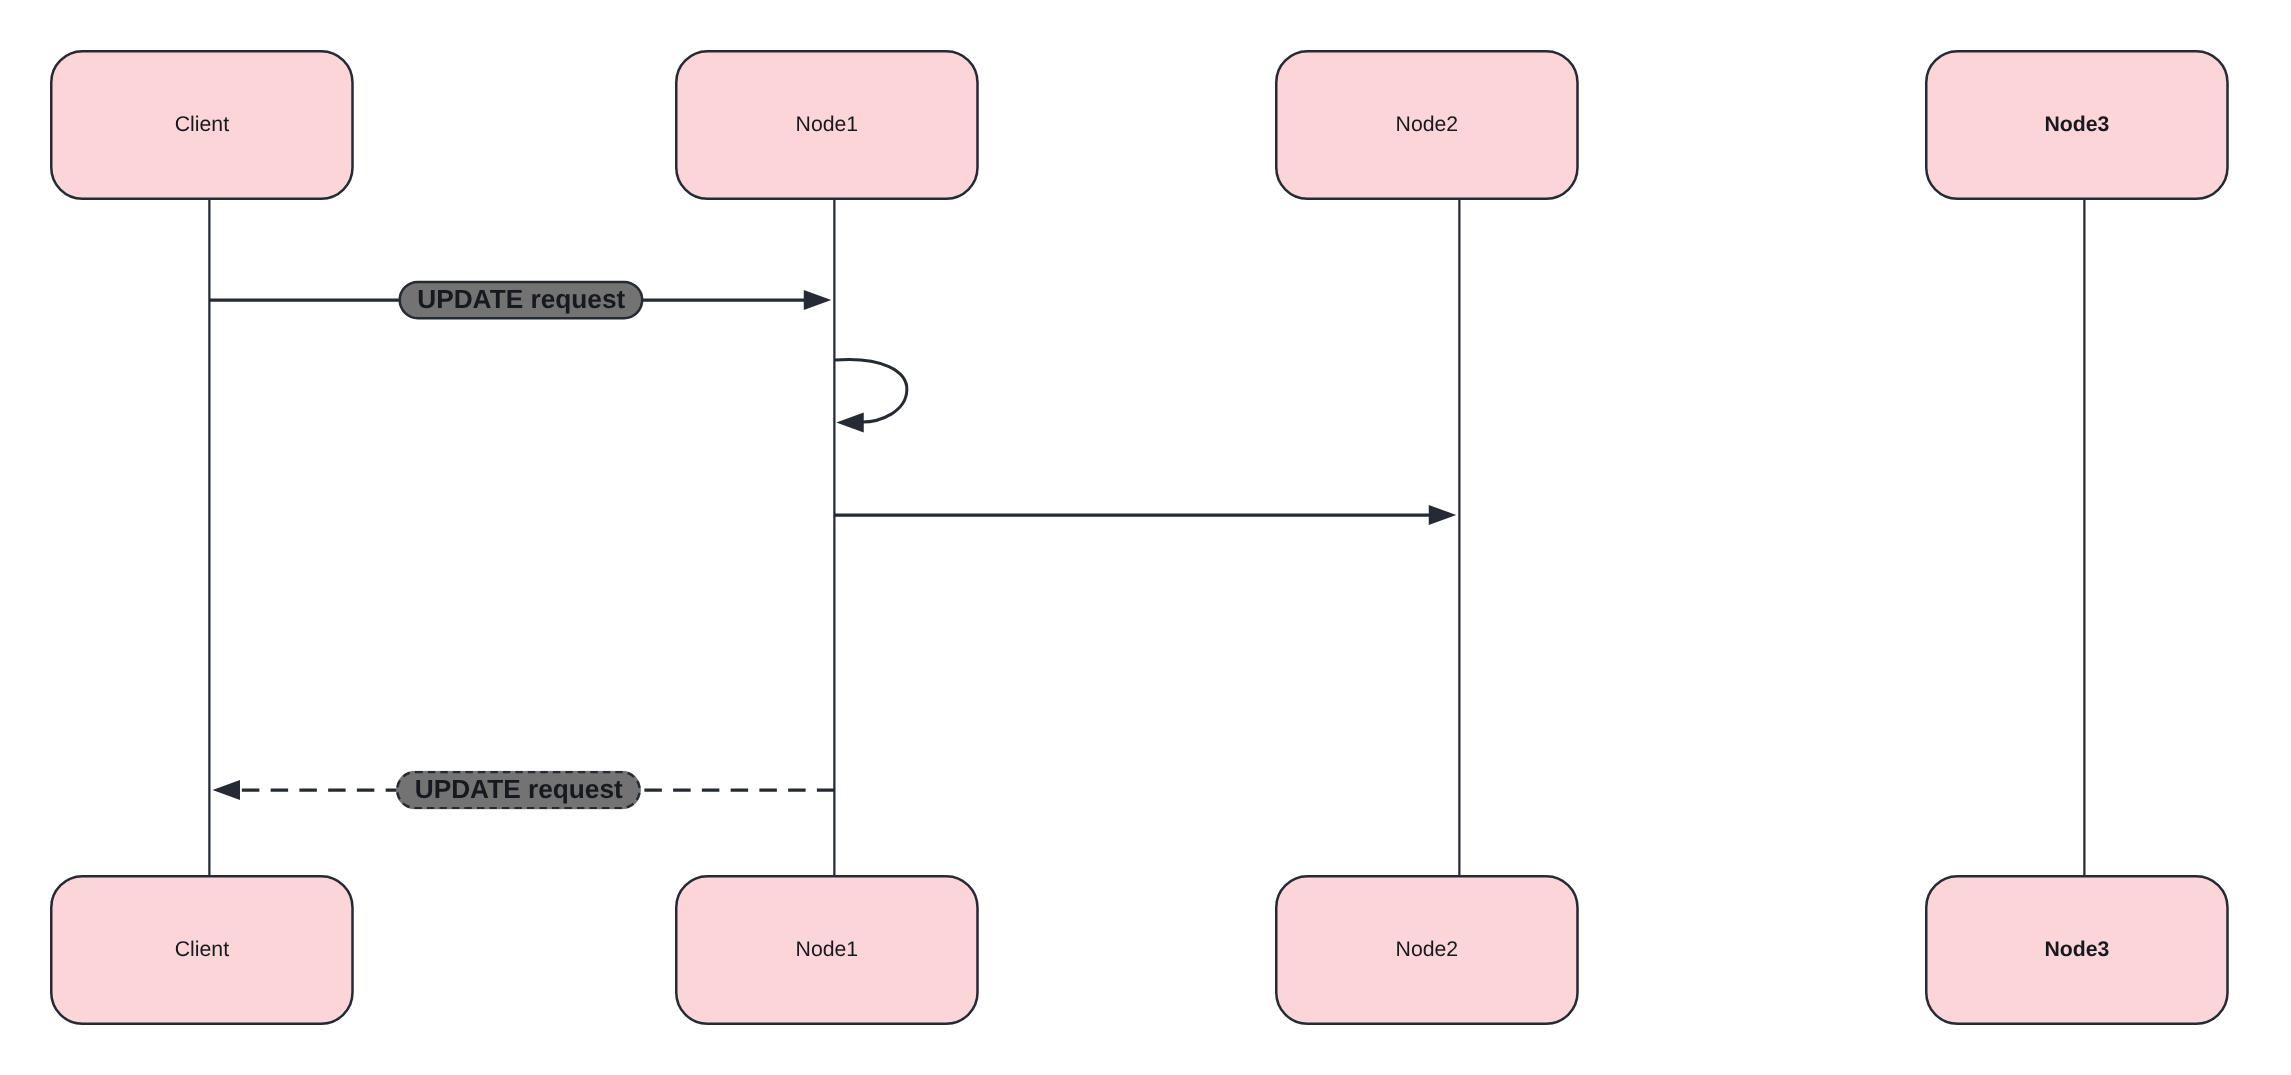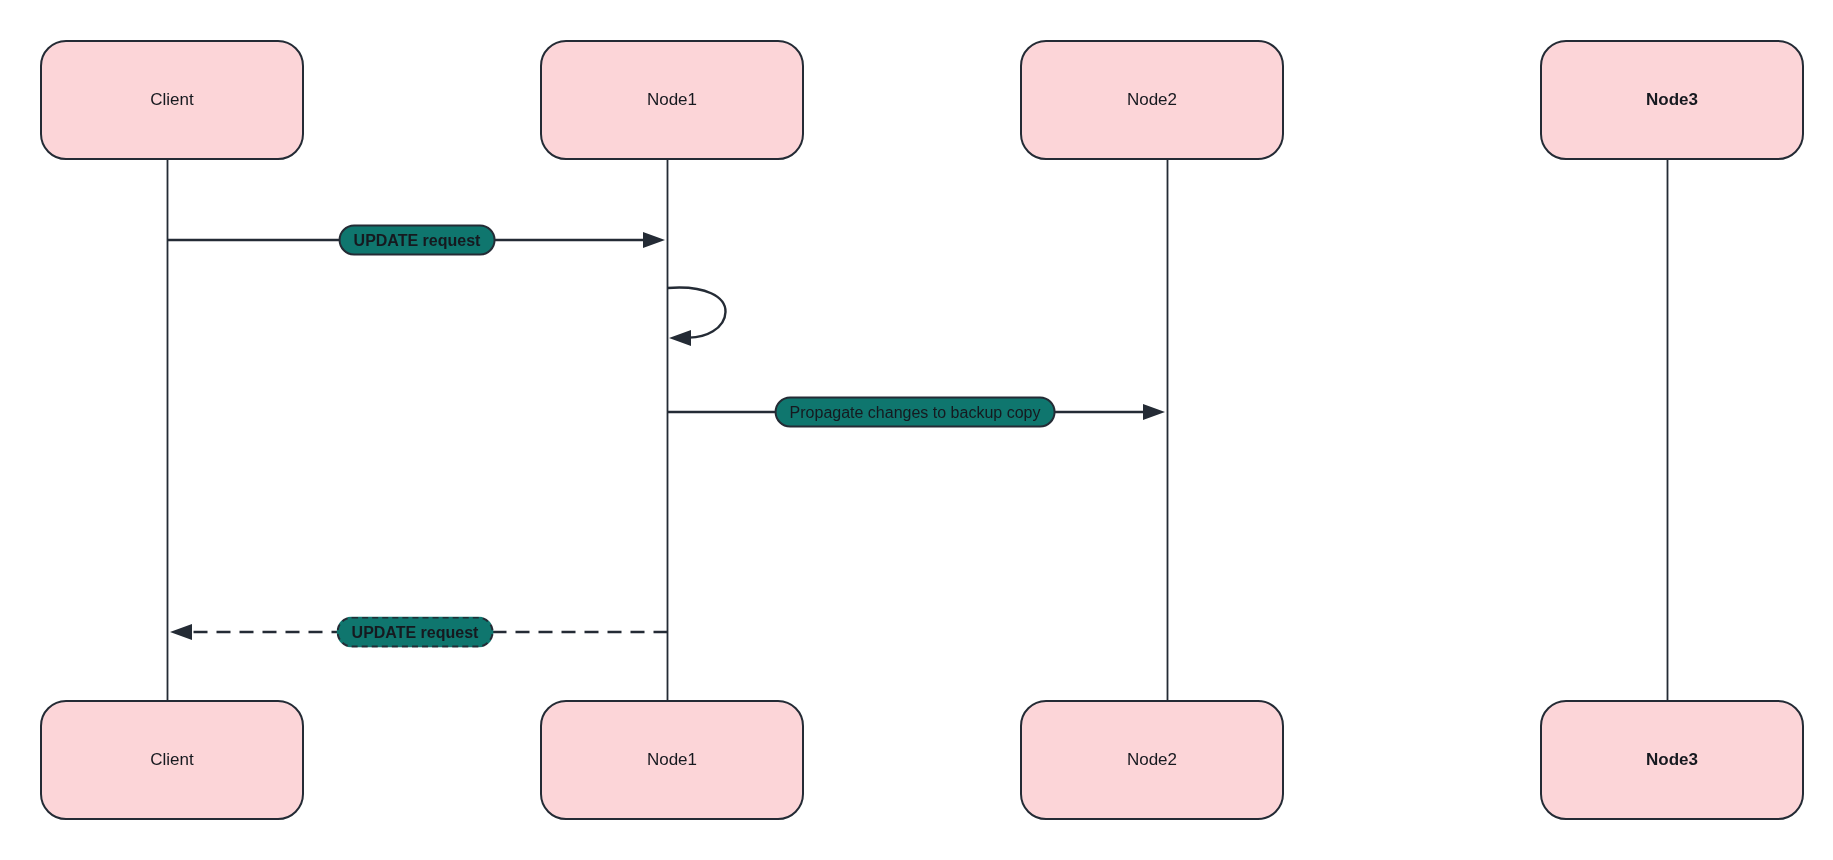--- a/index.html
+++ b/index.html
@@ -16,21 +16,21 @@
     overflow: hidden;
   }
   .wires {
     position: absolute;
     left: 0;
     top: 0;
     z-index: 1;
   }
   .actor-box {
     position: absolute;
-    width: 264px;
+    width: 243px;
     height: 120px;
     box-sizing: border-box;
     background: #fcd5d8;
     border: 2.5px solid #242b35;
     border-radius: 26px;
     display: flex;
     align-items: center;
     justify-content: center;
     font-size: 17px;
     color: #16191f;
@@ -38,25 +38,25 @@
   }
   .row-top { top: 40px; }
   .row-bottom { top: 700px; }
   .col-0 { left: 40px; }
   .col-1 { left: 540px; text-align: center; }
   .col-2 { left: 1020px; }
   .col-3 { left: 1540px; font-weight: bold; }
   .msg-pill {
     position: absolute;
     transform: translate(-50%, -50%);
-    background: #0f766e;
+    background: #737373;
     border: 2px solid #242b35;
     border-radius: 999px;
     padding: 4px 13px;
-    font-size: 16px;
+    font-size: 21px;
     color: #16191f;
     white-space: nowrap;
     z-index: 3;
     line-height: 19px;
   }
   .msg-pill.bold { font-weight: bold; }
   .msg-pill.dashed { border-style: dashed; }
 </style>
 </head>
 <body>
@@ -104,17 +104,16 @@
   </div>
   <div class="actor-box row-bottom col-2">
     <span>Node2</span>
   </div>
   <div class="actor-box row-bottom col-3">
     <span>Node3</span>
   </div>
 
   <div class="msg-pill bold" style="left: 417px; top: 240px;">UPDATE request</div>
 
-  <div class="msg-pill" style="left: 915px; top: 412px;">Propagate changes to backup copy</div>
 
   <div class="msg-pill bold dashed" style="left: 415px; top: 632px;">UPDATE request</div>
 
 </div>
 
 </body></html>

